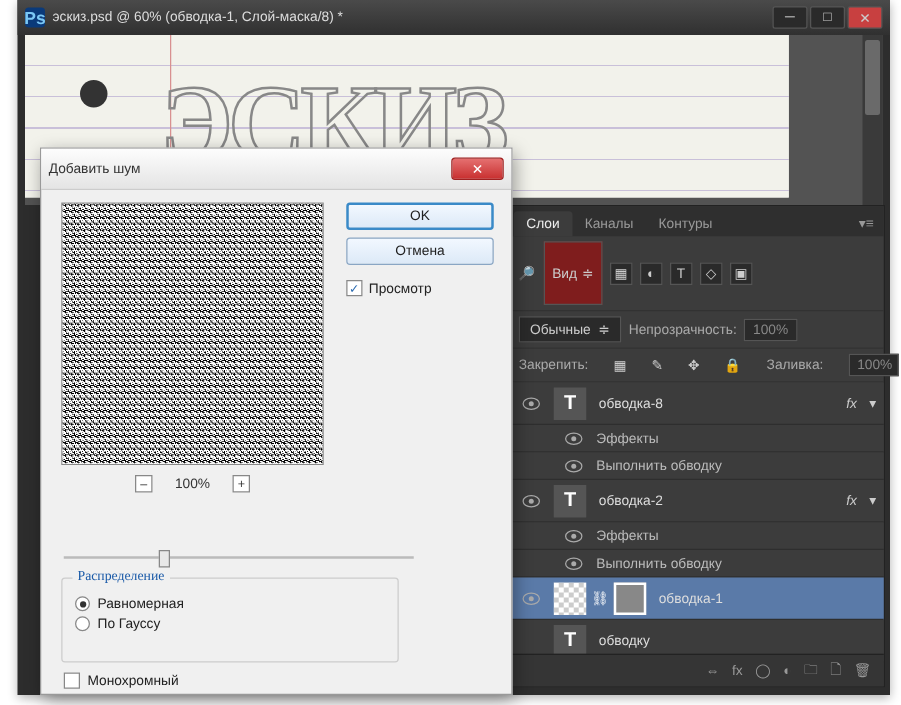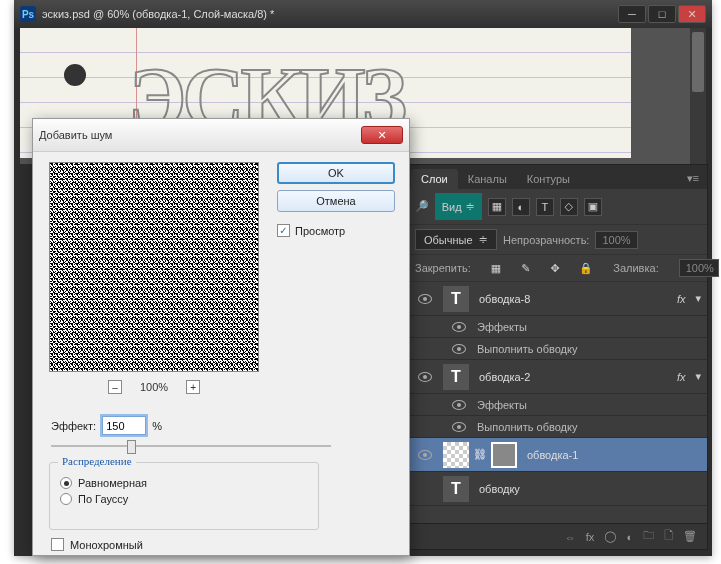--- a/index.html
+++ b/index.html
@@ -1,21 +1,21 @@
 <!DOCTYPE html>
 <html><head>
 <meta charset="utf-8">
 <style>
 * { margin: 0; padding: 0; box-sizing: border-box; font-family: Tahoma, Arial, sans-serif; font-size: 11px; }
 body { background: #fff; width: 721px; height: 564px; position: relative; }
 
 
 .ps-window { position: absolute; top: 0; left: 14px; width: 698px; height: 556px; background: #2d2d2d; box-shadow: 0 2px 8px rgba(0,0,0,.3); }
 .ps-titlebar { height: 28px; background: linear-gradient(#4a4a4a,#303030); display: flex; align-items: center; padding: 0 6px; color: #ddd; }
-.ps-icon { width: 16px; height: 16px; background: #0a3a7a; border-radius: 3px; margin-right: 6px; display:flex; align-items:center; justify-content:center; color:#7bc8f5; font-weight:bold; font-size:10px; }
+.ps-icon { width: 16px; height: 16px; background: #0a3a7a; border-radius: 3px; margin-right: 6px; display:flex; align-items:center; justify-content:center; color:#7bc8f5; font-weight:bold; font-size:14px; }
 .ps-title { flex: 1; }
 .win-btns { display: flex; gap: 2px; }
 .win-btn { width: 28px; height: 18px; background: #2a2a2a; border: 1px solid #555; display: flex; align-items: center; justify-content: center; color: #ccc; cursor: pointer; border-radius:2px; }
 .win-btn.close { background: #c84040; }
 
 
 .canvas-area { position: absolute; top: 28px; left: 6px; right: 6px; height: 136px; background: #535353; overflow: hidden; }
 .paper { position: absolute; top: 0; left: 0; width: 611px; height: 130px; background: #f2f2eb; }
 .paper-lines { position:absolute; inset:0; background: repeating-linear-gradient(#f2f2eb,#f2f2eb 24px,#c9c0d9 24px,#c9c0d9 25px); }
 .hole { position:absolute; top:36px; left:44px; width:22px; height:22px; background:#333; border-radius:50%; }
@@ -24,21 +24,21 @@
 .scrollbar-v { position:absolute; right:0; top:0; width:16px; height:100%; background:#3a3a3a; }
 .scroll-thumb { position:absolute; top:4px; left:2px; width:12px; height:60px; background:#6a6a6a; border-radius:2px; }
 
 
 .layers-panel { position: absolute; right: 4px; top: 164px; width: 302px; height: 386px; background: #3c3c3c; border: 1px solid #222; }
 .panel-tabs { height: 24px; display: flex; align-items: flex-end; padding: 0 4px; background:#2f2f2f; }
 .panel-tab { padding: 4px 10px; color: #999; cursor:pointer; border-radius:3px 3px 0 0; }
 .panel-tab.active { background: #3c3c3c; color: #eee; }
 .panel-menu { margin-left:auto; padding:4px; color:#999; cursor:pointer; }
 .panel-row { display: flex; align-items: center; padding: 4px 8px; gap: 6px; color: #aaa; border-bottom:1px solid #323232; }
-.kind-dd { background:#0f766e; border:1px solid #555; padding:6px 6px; color:#ccc; display:flex; align-items:flex-end; gap:4px; min-width:40px; }
+.kind-dd { background:#7f1d1d; border:1px solid #555; padding:18px 6px; color:#ccc; display:flex; align-items:flex-end; gap:4px; min-width:40px; }
 .filter-ico { width:18px; height:18px; background:#2a2a2a; border:1px solid #555; display:flex; align-items:center; justify-content:center; color:#ccc; cursor:pointer; }
 .blend-dd { background:#2a2a2a; border:1px solid #555; padding:3px 8px; color:#ccc; display:flex; align-items:center; gap:6px; min-width:82px; }
 .opacity-lbl { color:#aaa; }
 .opacity-val { background:#2a2a2a; border:1px solid #555; padding:2px 6px; color:#888; min-width:40px; }
 .lock-row { padding:4px 8px; display:flex; align-items:center; gap:20px; color:#aaa; border-bottom:1px solid #323232; }
 .lock-ico { width:16px; height:16px; display:flex; align-items:center; justify-content:center; color:#ccc; cursor:pointer; }
 
 .layer-list { flex:1; }
 .layer-item { display:flex; align-items:center; height:34px; padding:0 4px; color:#ddd; background:#3c3c3c; border-bottom:1px solid #2e2e2e; cursor:pointer; gap:4px; }
 .layer-item.selected { background:#5a7aa8; }
@@ -243,25 +243,20 @@
 
     <div class="dlg-btns">
       <div class="dlg-btn default">OK</div>
       <div class="dlg-btn">Отмена</div>
       <div class="chk-row" style="margin-top:6px">
         <div class="chk">✓</div>
         <span>Просмотр</span>
       </div>
     </div>
 
-    <div class="amount-row">
-      <span>Эффект:</span>
-      <input class="amount-input" value="150" style="">
-      <span>%</span>
-    </div>
     <div class="slider">
       <div class="slider-track"></div>
       <div class="slider-thumb"></div>
     </div>
 
     <div class="fieldset">
       <div class="fieldset-legend">Распределение</div>
       <div class="radio-row">
         <div class="radio checked"></div>
         <span>Равномерная</span>

